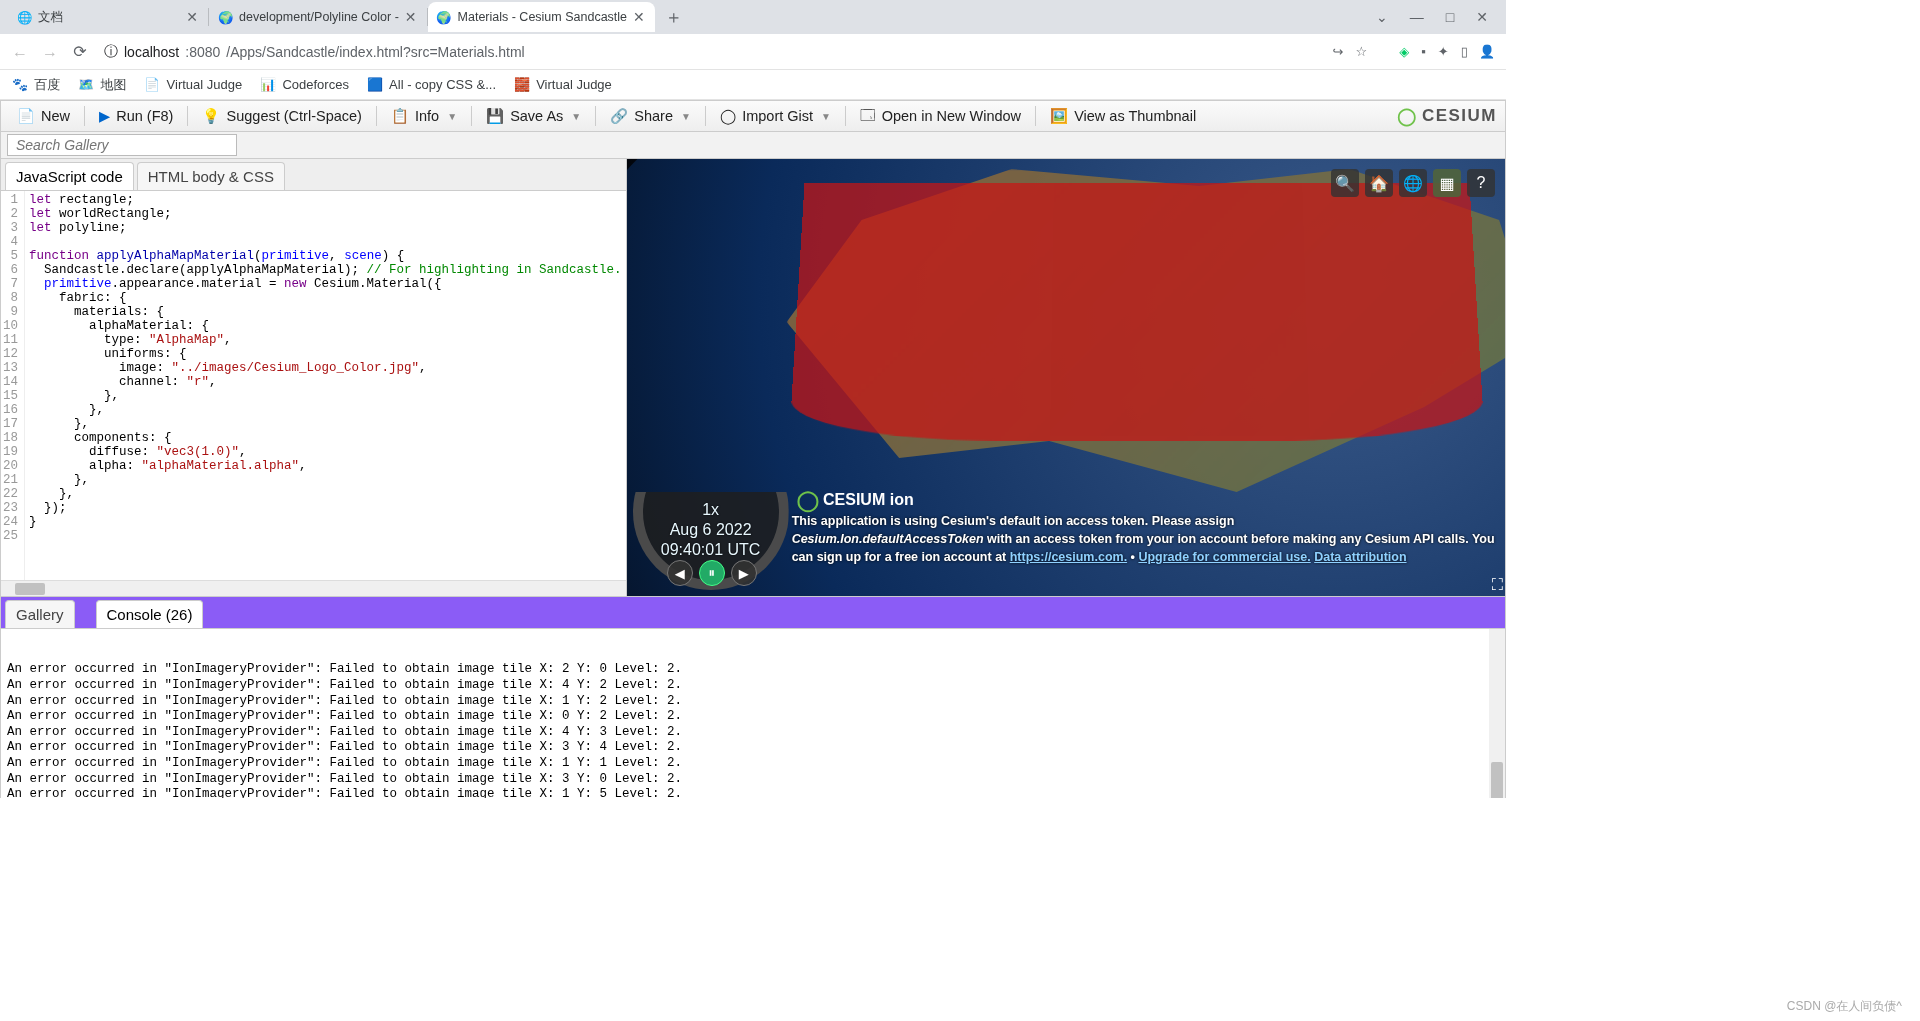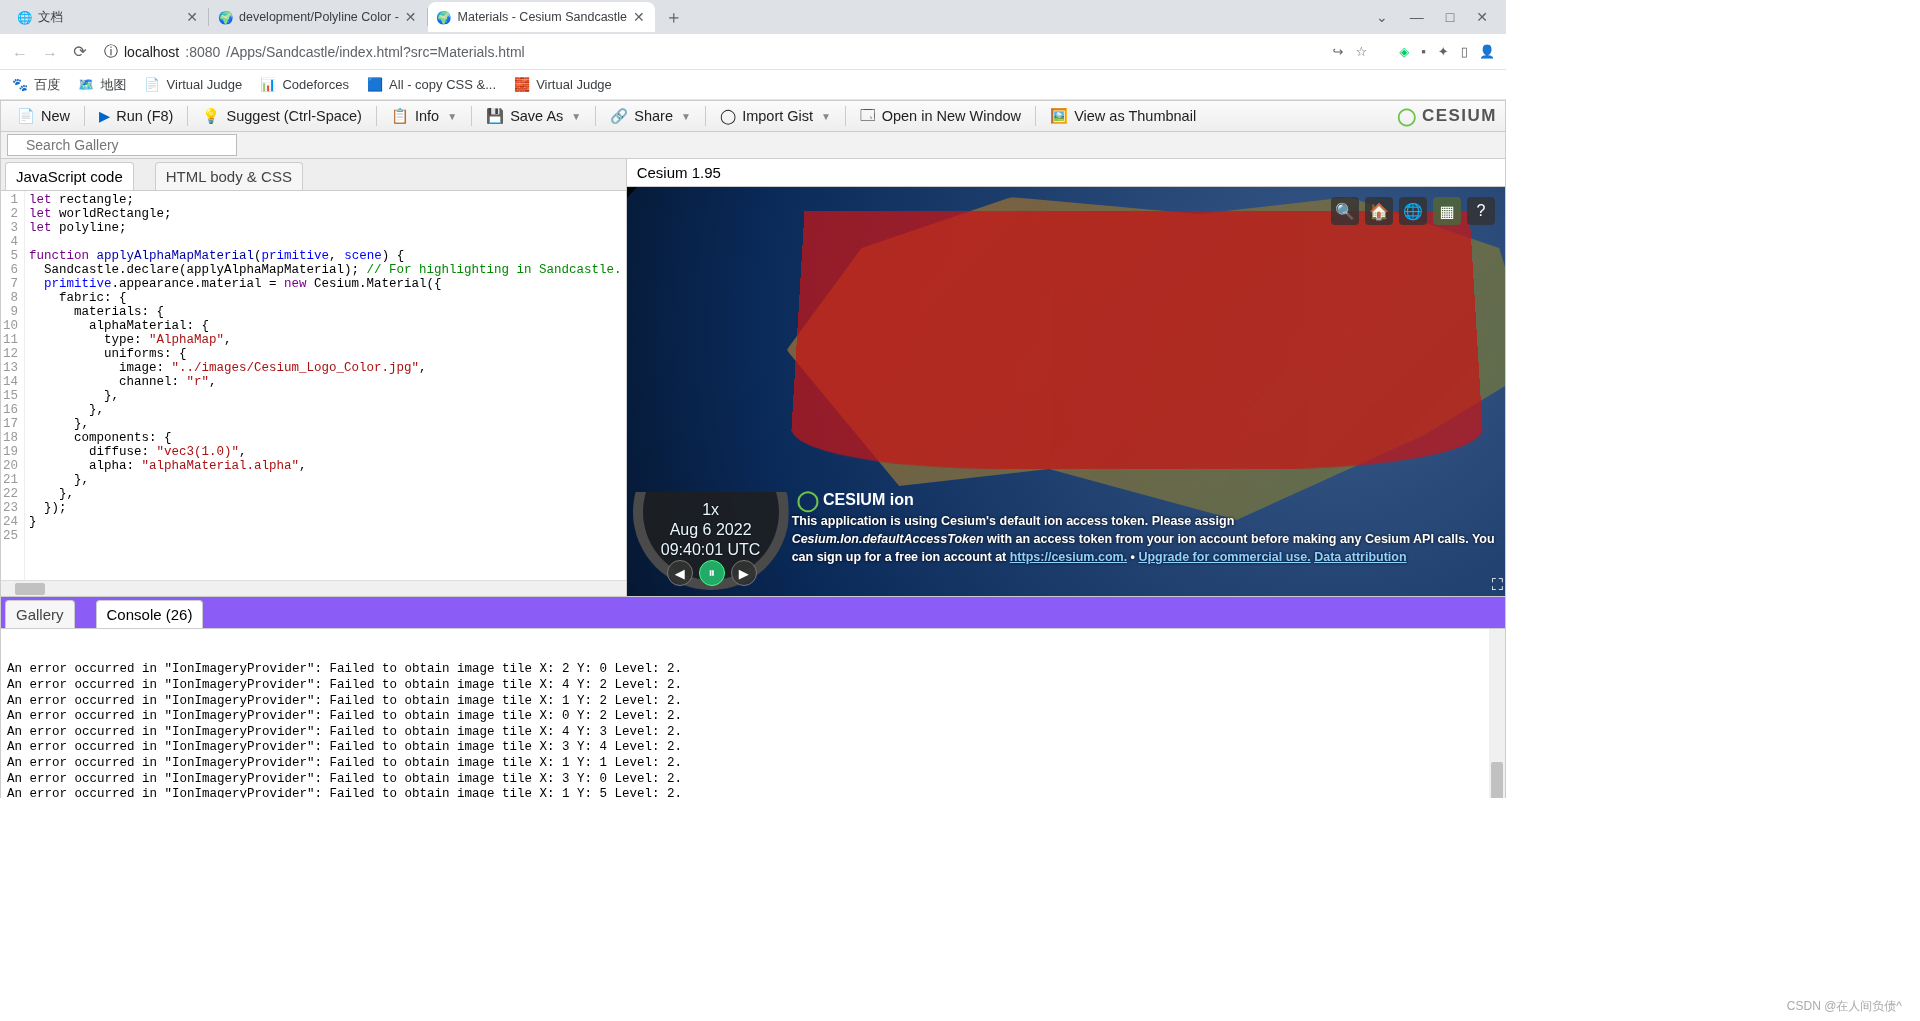--- a/index.html
+++ b/index.html
@@ -27,28 +27,28 @@
   .bm { display: flex; align-items: center; gap: 6px; cursor: pointer; }
 
   
   .sc-toolbar { display:flex; align-items:center; height:32px; background: linear-gradient(#fbfbfb,#eee); border:1px solid #ccc; padding:0 8px; gap: 2px; }
   .sc-btn { display:flex; align-items:center; gap:6px; padding:3px 8px; color:#222; cursor:pointer; font-size:14.5px; }
   .sc-sep { width:1px; height:20px; background:#ccc; margin:0 4px; }
   .dd-arrow { color:#888; font-size:10px; margin-left:2px; }
   .cesium-logo { margin-left:auto; font-weight:600; color:#555; display:flex; align-items:center; gap:4px; font-size:17px; letter-spacing:1.5px; }
 
   .search-row { background:#f2f2f2; padding:2px 6px; border:1px solid #ccc; border-top:none; }
-  .search-row input { width: 230px; height:22px; border:1px solid #bbb; padding:2px 18px; font-size:14px; background:#fff; }
+  .search-row input { width: 230px; height:22px; border:1px solid #bbb; padding:2px 8px; font-style:italic; font-size:14px; background:#fff; }
 
   
   .main { display:flex; height: calc(100% - 34px - 36px - 30px - 32px - 28px - 200px); }
   .left { flex:0 0 600px; display:flex; flex-direction:column; border:1px solid #ccc; border-top:none; }
   .right { flex:1; display:flex; flex-direction:column; border:1px solid #ccc; border-top:none; border-left:none; position:relative; }
 
-  .tabstrip { display:flex; gap:21px; background:#eee; padding:3px 4px 0 4px; border-bottom:1px solid #ccc; }
+  .tabstrip { display:flex; gap:3px; background:#eee; padding:3px 4px 0 4px; border-bottom:1px solid #ccc; }
   .code-tab { padding:5px 10px; border:1px solid #ccc; border-bottom:none; background:#f6f6f6; border-radius:4px 4px 0 0; font-size:15px; color:#444; cursor:pointer; }
   .code-tab.active { background:#fff; font-weight:500; color:#000; }
 
   .editor { flex:1; display:flex; font-family: Consolas, "Courier New", monospace; font-size:12.5px; overflow:auto; background:#fff; }
   .gutter { text-align:right; color:#999; padding:2px 6px 2px 2px; user-select:none; background:#fff; border-right:1px solid #eee; }
   .gutter div { height:14px; line-height:14px; }
   .code { padding:2px 4px; white-space:pre; }
   .code .ln { height:14px; line-height:14px; }
   .kw { color:#708; }
   .def { color:#00f; }
@@ -269,21 +269,20 @@
           <div>25</div>
         </div>
       <div class="code" id="codebody"><div class="ln"><span class="kw">let</span><span class="op"> rectangle;</span></div><div class="ln"><span class="kw">let</span><span class="op"> worldRectangle;</span></div><div class="ln"><span class="kw">let</span><span class="op"> polyline;</span></div><div class="ln"><span class="op"></span></div><div class="ln"><span class="kw">function</span><span class="op"> </span><span class="fn">applyAlphaMapMaterial</span><span class="op">(</span><span class="def">primitive</span><span class="op">, </span><span class="def">scene</span><span class="op">) {</span></div><div class="ln"><span class="op">  Sandcastle.declare(applyAlphaMapMaterial); </span><span class="cmt">// For highlighting in Sandcastle.</span></div><div class="ln"><span class="op">  </span><span class="def">primitive</span><span class="op">.appearance.material = </span><span class="kw">new</span><span class="op"> Cesium.Material({</span></div><div class="ln"><span class="op">    fabric: {</span></div><div class="ln"><span class="op">      materials: {</span></div><div class="ln"><span class="op">        alphaMaterial: {</span></div><div class="ln"><span class="op">          type: </span><span class="str">"AlphaMap"</span><span class="op">,</span></div><div class="ln"><span class="op">          uniforms: {</span></div><div class="ln"><span class="op">            image: </span><span class="str">"../images/Cesium_Logo_Color.jpg"</span><span class="op">,</span></div><div class="ln"><span class="op">            channel: </span><span class="str">"r"</span><span class="op">,</span></div><div class="ln"><span class="op">          },</span></div><div class="ln"><span class="op">        },</span></div><div class="ln"><span class="op">      },</span></div><div class="ln"><span class="op">      components: {</span></div><div class="ln"><span class="op">        diffuse: </span><span class="str">"vec3(1.0)"</span><span class="op">,</span></div><div class="ln"><span class="op">        alpha: </span><span class="str">"alphaMaterial.alpha"</span><span class="op">,</span></div><div class="ln"><span class="op">      },</span></div><div class="ln"><span class="op">    },</span></div><div class="ln"><span class="op">  });</span></div><div class="ln"><span class="op">}</span></div><div class="ln"><span class="op"></span></div></div>
     </div>
     <div class="hscroll">
         <div class="thumb"></div>
       </div>
   </div>
 
   <div class="right">
-    <div class="cesium-title">Cesium 1.95</div>
     <div class="viewer">
       <div class="globe"></div>
       <div class="land"></div>
       <div class="overlay-rect"></div>
 
 
       <div class="cesium-icons">
         <div class="cic">🔍</div>
         <div class="cic">🏠</div>
         <div class="cic">🌐</div>

